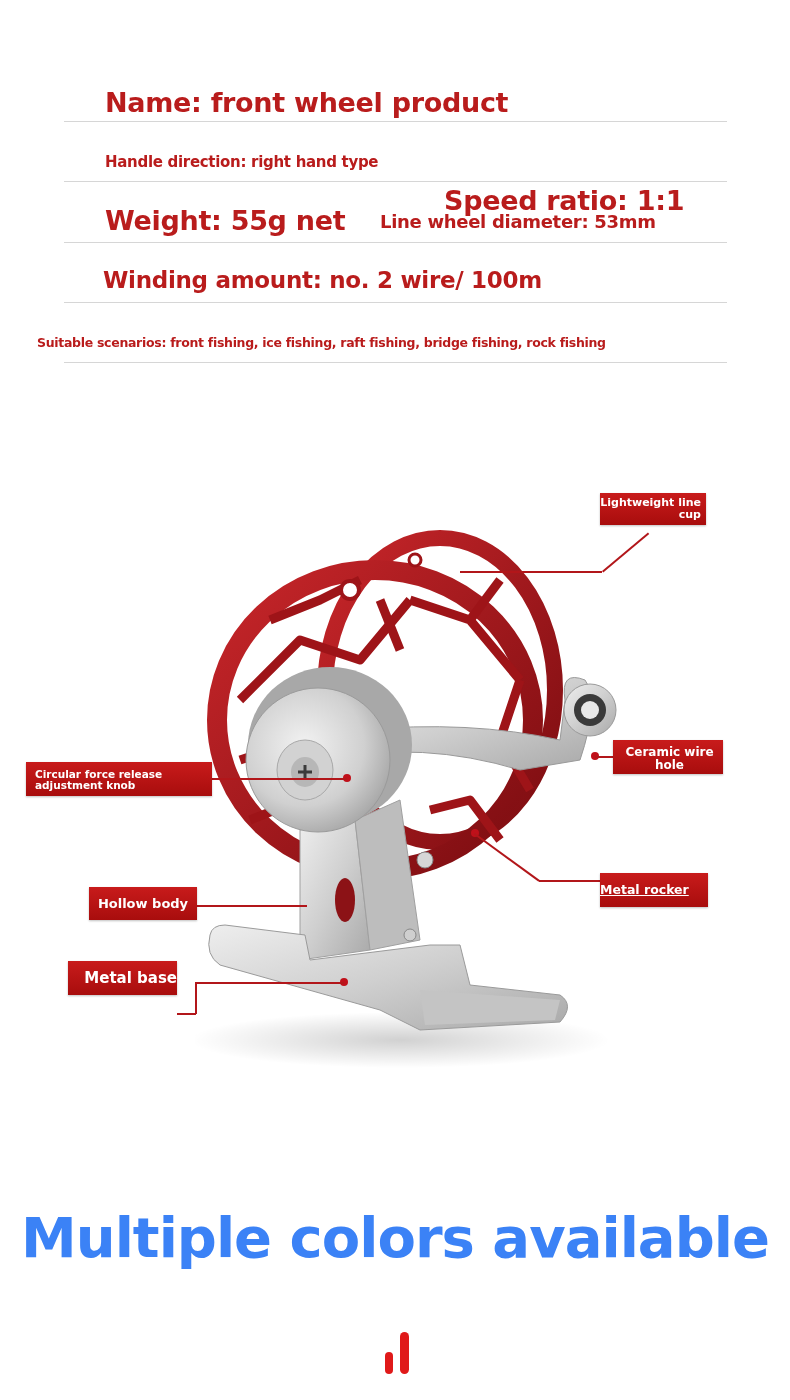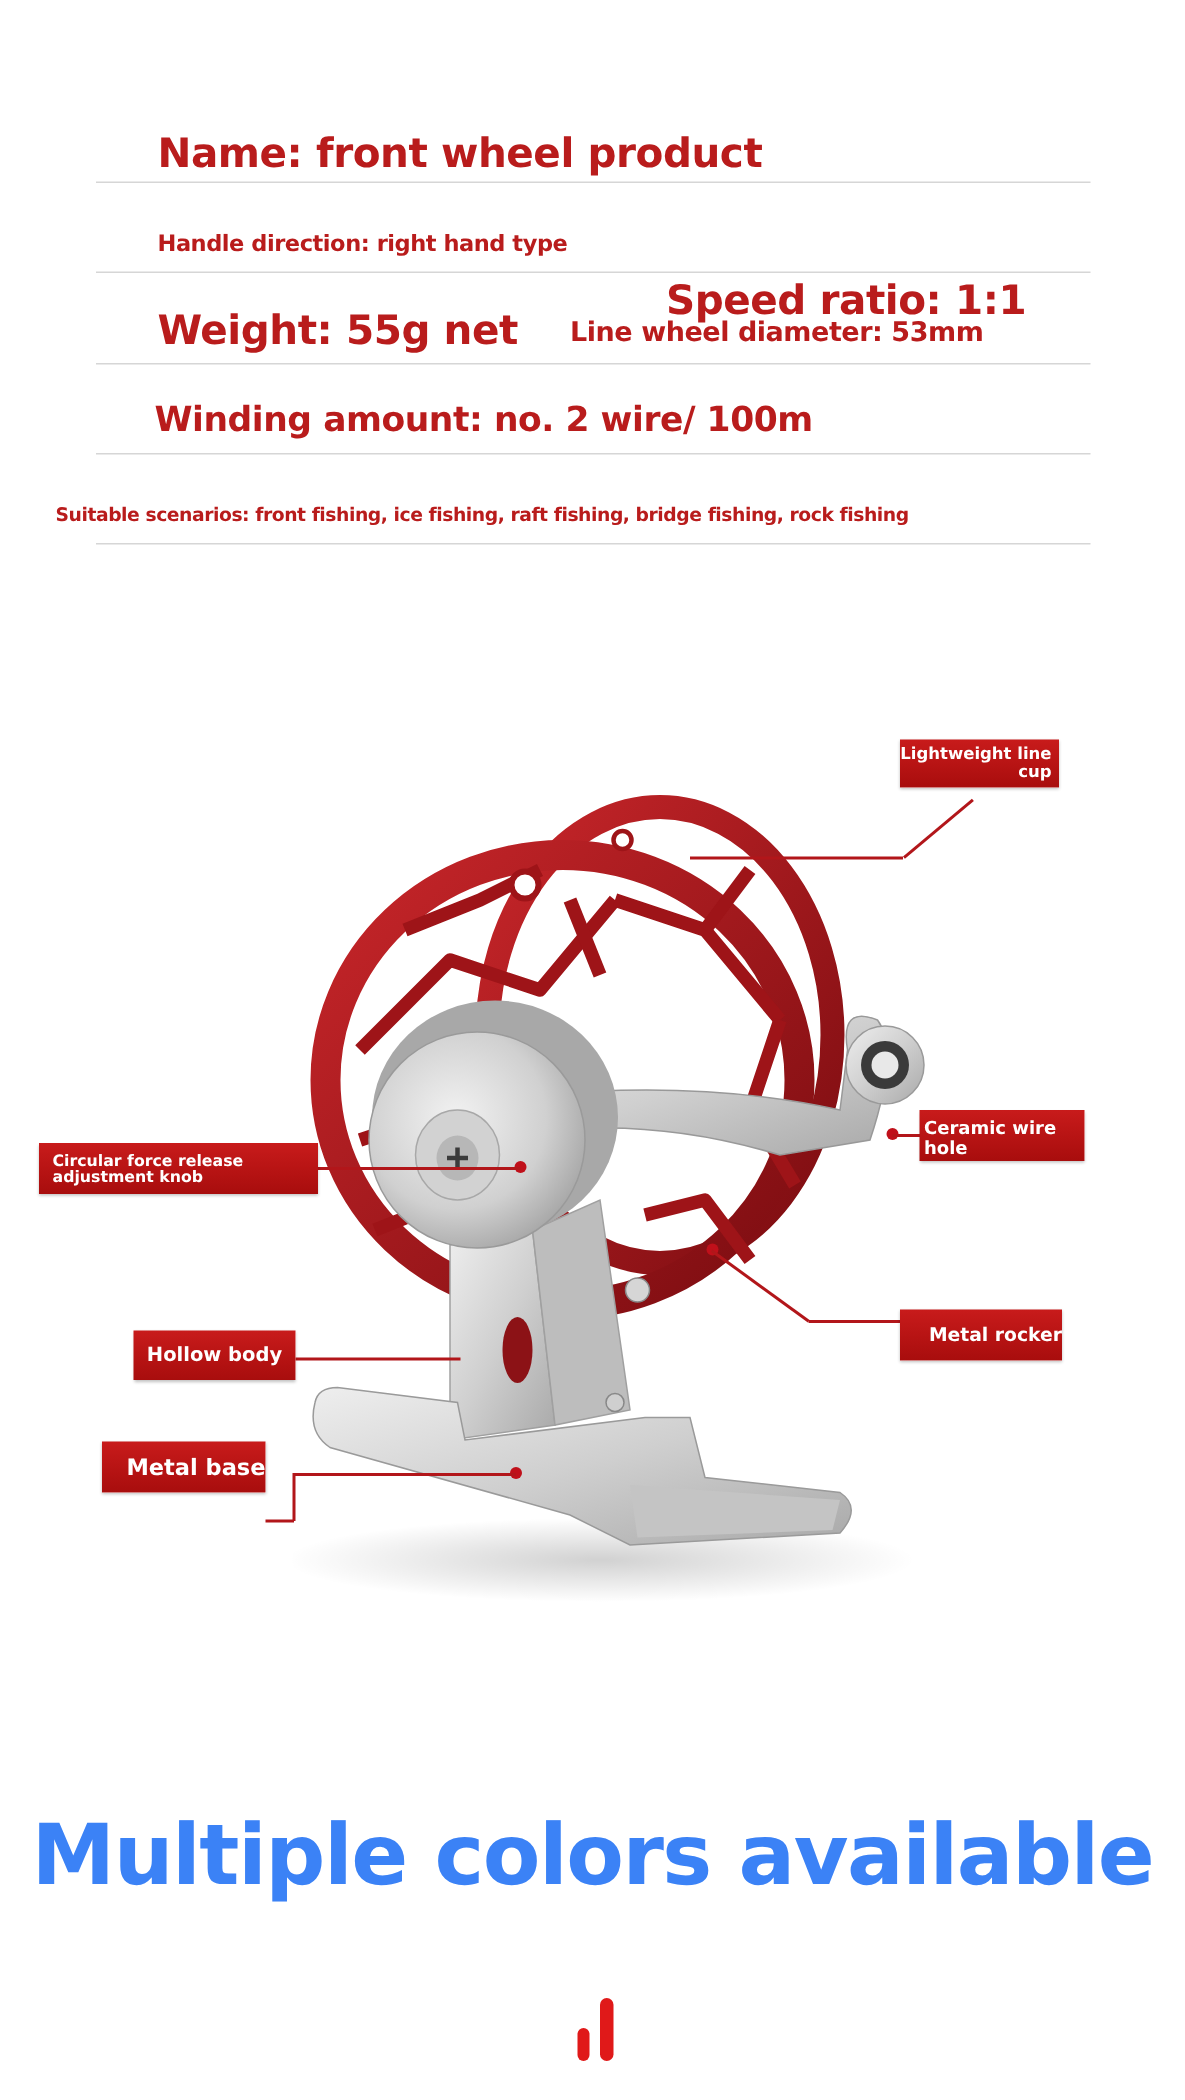--- a/index.html
+++ b/index.html
@@ -110,39 +110,39 @@
 
 <div class="leader" style="left:460px; top:571px; width:142px;"></div>
 <div class="leader" style="left:602px; top:571px; width:60px; transform:rotate(-40deg);"></div>
 <div class="callout" style="left:600px; top:493px; width:106px; height:32px; font-size:11px; text-align:right; padding:4px 5px 0 0; box-sizing:border-box;">
   <div>Lightweight line</div>
   <div>cup</div>
 </div>
 
 <div class="dot" style="left:595px; top:756px;"></div>
 <div class="leader" style="left:595px; top:756px; width:20px;"></div>
-<div class="callout" style="left:613px; top:740px; width:110px; height:34px; font-size:12px; padding:6px 0 0 3px; box-sizing:border-box;">
+<div class="callout" style="left:613px; top:740px; width:110px; height:34px; font-size:12px; padding:6px 0 0 3px; box-sizing:border-box;text-align:center;">
   <div>Ceramic wire</div>
   <div>hole</div>
 </div>
 
 <div class="dot" style="left:347px; top:778px;"></div>
 <div class="leader" style="left:211px; top:778px; width:136px;"></div>
 <div class="callout" style="left:26px; top:762px; width:186px; height:34px; font-size:10.5px; padding:7px 0 0 9px; box-sizing:border-box;">
   <div>Circular force release</div>
   <div>adjustment knob</div>
 </div>
 
 <div class="leader" style="left:197px; top:905px; width:110px;"></div>
 <div class="callout" style="left:89px; top:887px; width:108px; height:33px; font-size:13px; text-align:center; line-height:33px;">Hollow body</div>
 
 <div class="dot" style="left:475px; top:833px;"></div>
 <div class="leader" style="left:475px; top:833px; width:80px; transform:rotate(36deg);"></div>
 <div class="leader" style="left:539px; top:880px; width:62px;"></div>
-<div class="callout" style="left:600px; top:873px; width:108px; height:34px; font-size:12.5px; text-align:right; line-height:34px;">Metal rocker</div>
+<div class="callout" style="left:600px; top:873px; width:108px; height:34px; font-size:12.5px; text-align:left; line-height:34px;text-decoration:underline;">Metal rocker</div>
 
 <div class="dot" style="left:344px; top:982px;"></div>
 <div class="leader" style="left:196px; top:982px; width:148px;"></div>
 <div class="vleader" style="left:195px; top:982px; height:32px;"></div>
 <div class="leader" style="left:177px; top:1013px; width:19px;"></div>
 <div class="callout" style="left:68px; top:961px; width:109px; height:34px; font-size:15px; text-align:right; line-height:34px;">Metal base</div>
 
 <div class="title-big">Multiple colors available</div>
 
 <div class="bars-icon">

